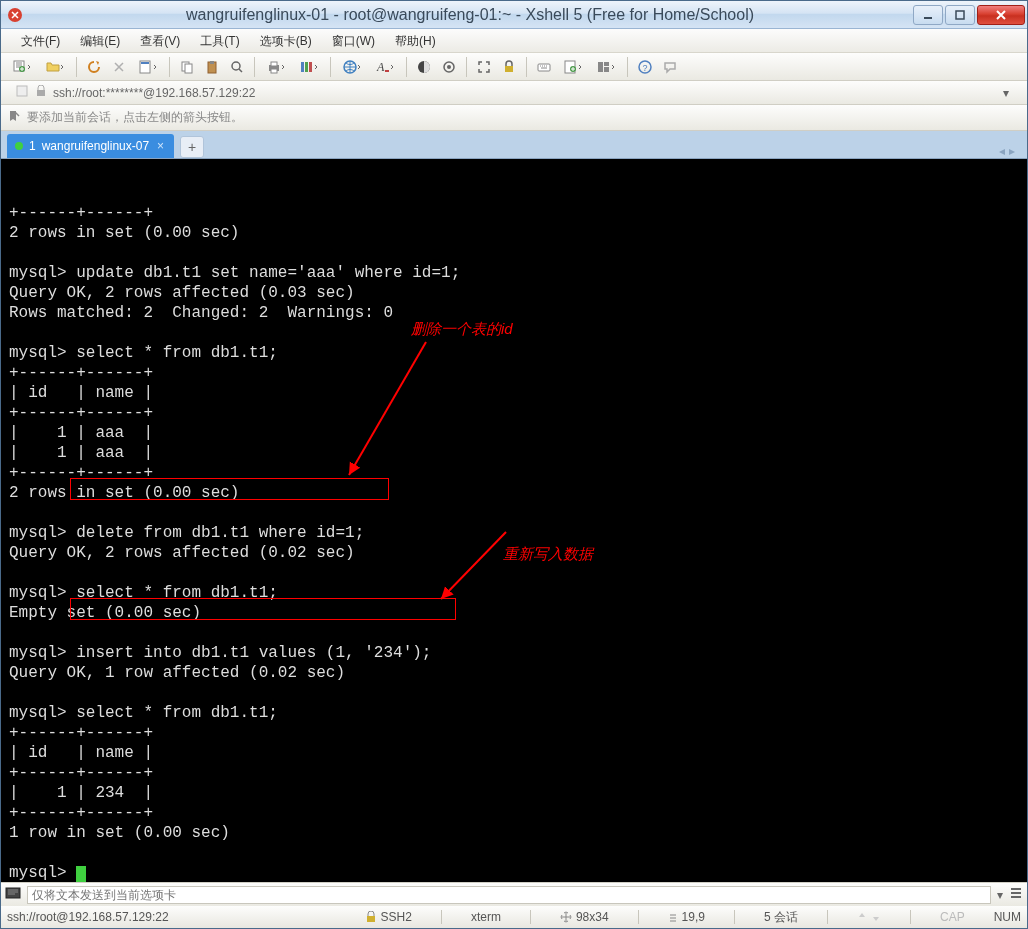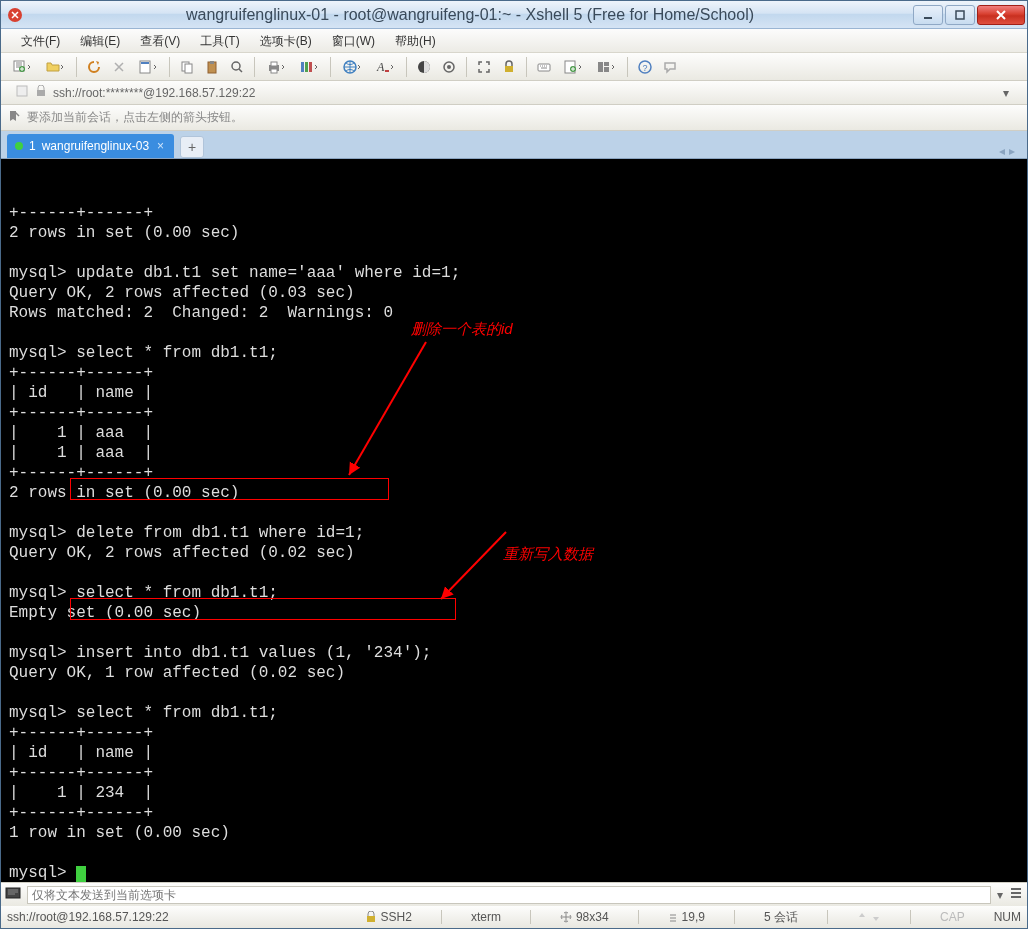--- a/index.html
+++ b/index.html
@@ -413,21 +413,21 @@
           <path d="M3 2h6v10l-3-2-3 2z" fill="#888"></path>
           <path d="M8 3l4 4" stroke="#888" stroke-width="1.5"></path>
         </svg></span>
     <span>要添加当前会话，点击左侧的箭头按钮。</span>
   </div>
 
   <div class="tabbar">
     <div class="tab">
       <span class="dot"></span>
       <span>1</span>
-      <span>wangruifenglinux-03</span>
+      <span>wangruifenglinux-07</span>
       <span class="close-x">×</span>
     </div>
     <div class="tab-add">+</div>
     <div class="navbtns">
       <span>◂</span>
       <span>▸</span>
     </div>
   </div>
 
   <div class="terminal">

